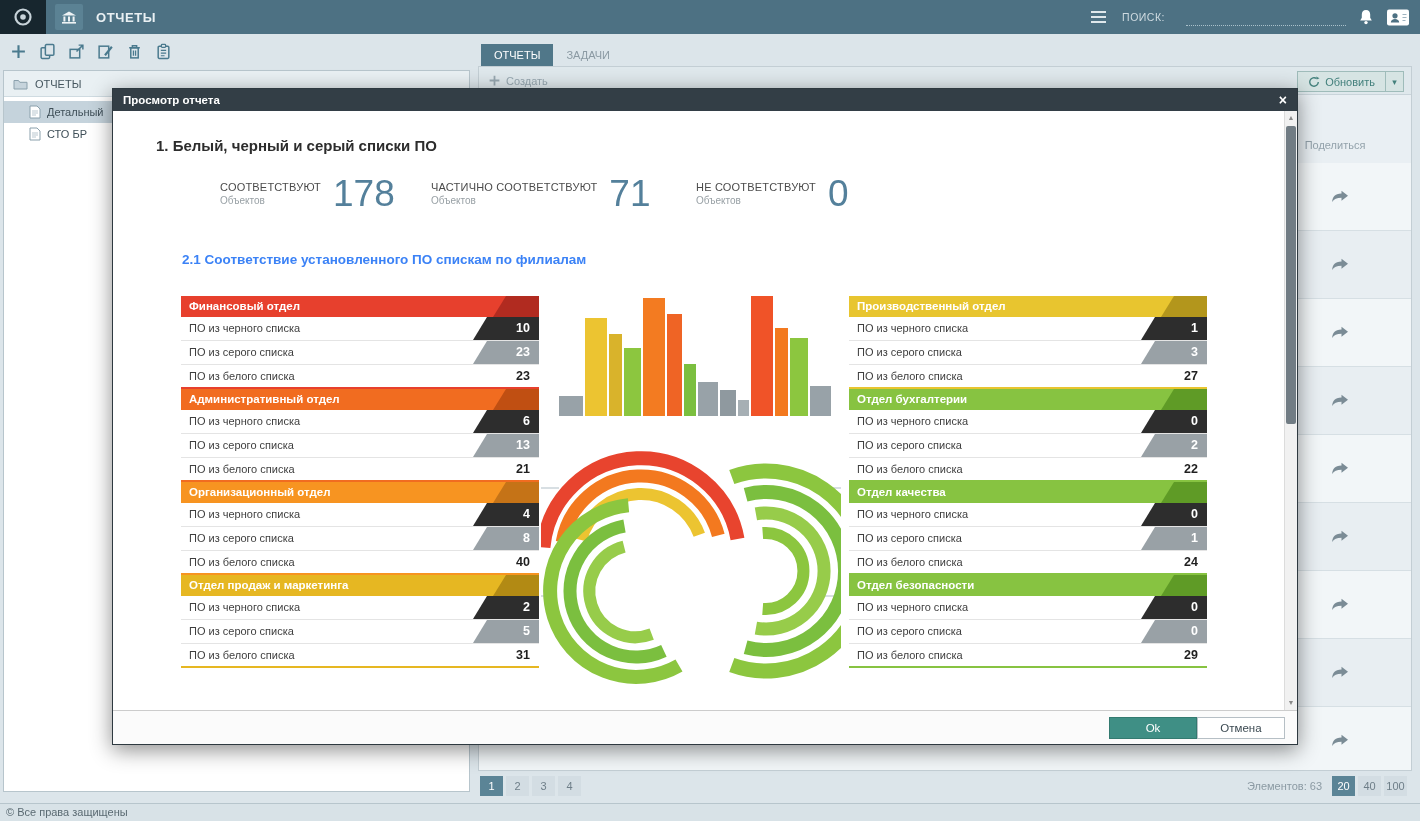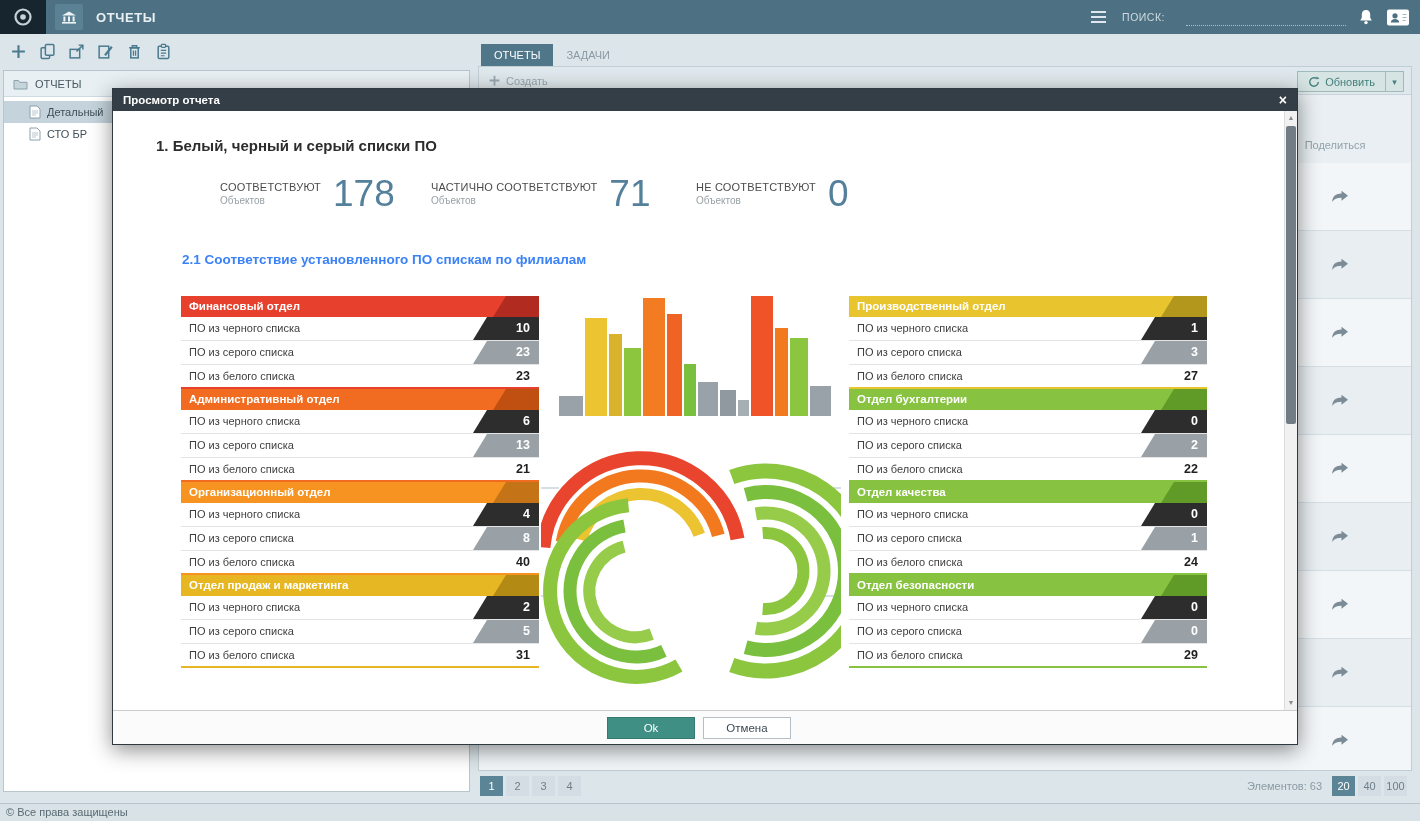--- a/index.html
+++ b/index.html
@@ -59,21 +59,21 @@
   .items-label{color:#8b9aa3;font-size:11px;margin-right:10px}
 
   
   .statusbar{position:absolute;left:0;bottom:0;width:1420px;height:18px;background:#d8e2e7;border-top:1px solid #b7c5cc;font-size:11px;color:#5a6a72;line-height:17px;padding-left:6px}
 
   
   .modal{position:absolute;left:112px;top:88px;width:1186px;height:657px;background:#fff;border:1px solid #2e3940;box-shadow:0 5px 20px rgba(0,0,0,.45);z-index:10}
   .modal-title{height:22px;background:#333e46;color:#fff;font-size:11.5px;font-weight:bold;display:flex;align-items:center;padding:0 10px}
   .modal-close{margin-left:auto;cursor:pointer;font-size:14px;line-height:1;color:#fff}
   .modal-body{position:absolute;left:0;right:0;top:22px;bottom:34px;background:#fff;overflow:hidden}
-  .modal-footer{position:absolute;left:0;right:0;bottom:0;height:34px;border-top:1px solid #ccc;background:#fbfbfb;display:flex;align-items:center;justify-content:center;gap:8px;padding-right:12px}
+  .modal-footer{position:absolute;left:0;right:0;bottom:0;height:34px;border-top:1px solid #ccc;background:#fbfbfb;display:flex;align-items:center;justify-content:flex-end;padding-right:12px}
   .btn{width:88px;height:22px;font-size:11.5px;text-align:center;line-height:20px;cursor:pointer}
   .btn-ok{background:#3f8f85;border:1px solid #337a70;color:#fff}
   .btn-cancel{background:#fff;border:1px solid #b6bfc5;color:#3c4a52}
   .vscroll{position:absolute;top:0;right:0;width:13px;bottom:0;background:#f1f1f1;border-left:1px solid #dcdcdc}
   .vscroll .arr{position:absolute;left:0;width:12px;height:12px;text-align:center;font-size:7px;color:#8a8a8a;line-height:12px;cursor:pointer}
   .vscroll .thumb{position:absolute;left:1px;width:10px;top:15px;height:298px;background:#717c84;border-radius:2px;cursor:grab}
 
   .m-h1{position:absolute;left:43px;top:26px;font-size:15px;font-weight:bold;color:#2d2d2d}
   .m-h2{position:absolute;left:69px;top:141px;font-size:13.5px;font-weight:bold;color:#3b82f6}
   .stat{position:absolute;top:64px;display:flex;align-items:center;gap:12px}

